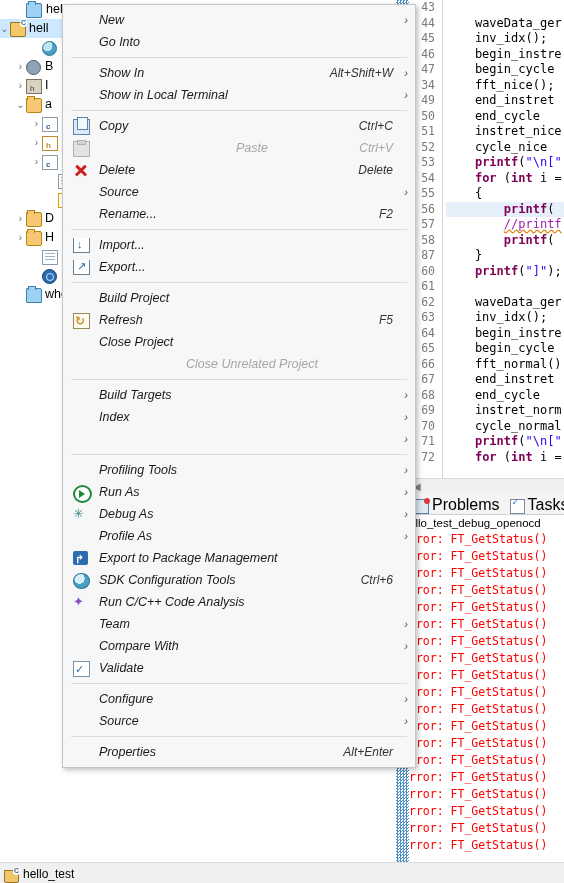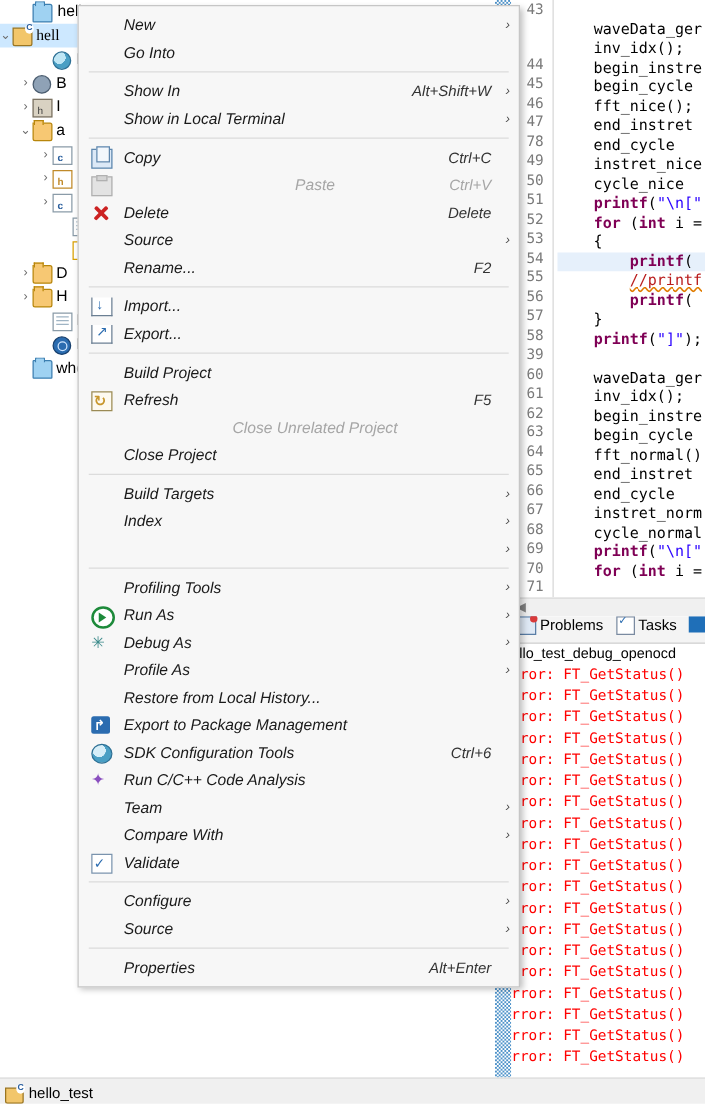--- a/index.html
+++ b/index.html
@@ -76,39 +76,39 @@
     position:absolute;left:0;top:0;width:30px;height:100%;
     background:#ffffff;color:#7a7a7a;text-align:right;
     font-family:"DejaVu Sans Mono","Liberation Mono",monospace;font-size:11.5px;
   }
   .gutter-sep{position:absolute;left:33px;top:0;width:1px;height:100%;background:#d8d8d8;}
   .code{position:absolute;left:37px;top:0;right:0;}
   .cl{height:15.5px;line-height:15.5px;white-space:pre;}
   .cl.hl{background:#e6f0fb;}
   .k{color:#7f0055;font-weight:bold;}
   .s{color:#2a00ff;}
-  .cm{color:#b91c1c;}
+  .cm{color:#a21caf;}
   .squig{text-decoration:underline wavy #e07b00;text-decoration-skip-ink:none;}
 
   #editor-hscroll{
     position:absolute;left:409px;top:478px;width:155px;height:15px;background:#f0f0f0;
     border-top:1px solid #d9d9d9;
   }
   #editor-hscroll .arr{position:absolute;left:4px;top:2px;color:#808080;font-size:10px;}
 
   
   #bottom{
     position:absolute;left:409px;top:493px;width:155px;height:369px;
     background:#ffffff;overflow:hidden;
   }
   #bottom-tabs{
     height:21px;background:#f4f4f4;border-bottom:1px solid #d0d0d0;
     display:flex;align-items:center;white-space:nowrap;
   }
-  .vtab{display:flex;align-items:flex-start;gap:3px;padding:0 5px;height:21px;font-size:12px;}
+  .vtab{display:flex;align-items:flex-end;gap:3px;padding:0 5px;height:21px;font-size:16px;}
   .vtab .tico{width:13px;height:13px;position:relative;display:inline-block;}
   .tico-prob{background:#dfe9f5;border:1px solid #5a7ea6;}
   .tico-prob:after{content:"";position:absolute;right:-2px;top:-2px;width:6px;height:6px;border-radius:50%;background:#d93a3a;}
   .tico-task{background:#fff;border:1px solid #7a8aa0;}
   .tico-task:after{content:"\2713";position:absolute;left:1px;top:-3px;font-size:9px;color:#2b6cb0;}
   .tico-con{background:#1f6fb8;}
   #console-title{
     height:17px;line-height:17px;font-size:11.5px;white-space:nowrap;
     font-family:"Liberation Sans","DejaVu Sans",sans-serif;
   }
@@ -189,21 +189,21 @@
           <span class="t-icon" style="left: 26px;">
             <span class="ic ic-folder-blue"></span>
           </span>
           <span class="t-label" style="left: 46px;">hello</span>
         </div>
         <div class="tree-row selected">
           <span class="twisty" style="left: -1px;">⌄</span>
           <span class="t-icon" style="left: 10px;">
             <span class="ic ic-proj"></span>
           </span>
-          <span class="t-label" style="left: 29px; font-family: Liberation Serif, serif;">hell</span>
+          <span class="t-label" style="left: 29px;">hell</span>
         </div>
         <div class="tree-row">
           <span class="t-icon" style="left: 42px;">
             <span class="ic ic-globe"></span>
           </span>
           <span class="t-label" style="left: 61px;">M</span>
         </div>
         <div class="tree-row">
           <span class="twisty" style="left: 15px;">›</span>
           <span class="t-icon" style="left: 26px;">
@@ -290,36 +290,36 @@
           </span>
           <span class="t-label" style="left: 45px;">whe</span>
         </div>
       </div>
   </div>
   <div id="explorer-scroll"></div>
 
   <div id="editor">
     <div class="gutter" id="gutter-host">
         <div class="cl" style="padding-right: 4px;">43</div>
-        <div class="cl" style="padding-right: 4px; margin-top: 28px;">44</div>
+        <div class="cl" style="padding-right: 4px;">44</div>
         <div class="cl" style="padding-right: 4px;">45</div>
         <div class="cl" style="padding-right: 4px;">46</div>
         <div class="cl" style="padding-right: 4px;">47</div>
-        <div class="cl" style="padding-right: 4px;">78</div>
+        <div class="cl" style="padding-right: 4px;">34</div>
         <div class="cl" style="padding-right: 4px;">49</div>
         <div class="cl" style="padding-right: 4px;">50</div>
         <div class="cl" style="padding-right: 4px;">51</div>
         <div class="cl" style="padding-right: 4px;">52</div>
         <div class="cl" style="padding-right: 4px;">53</div>
         <div class="cl" style="padding-right: 4px;">54</div>
         <div class="cl" style="padding-right: 4px;">55</div>
         <div class="cl" style="padding-right: 4px;">56</div>
         <div class="cl" style="padding-right: 4px;">57</div>
         <div class="cl" style="padding-right: 4px;">58</div>
-        <div class="cl" style="padding-right: 4px;">39</div>
+        <div class="cl" style="padding-right: 4px;">87</div>
         <div class="cl" style="padding-right: 4px;">60</div>
         <div class="cl" style="padding-right: 4px;">61</div>
         <div class="cl" style="padding-right: 4px;">62</div>
         <div class="cl" style="padding-right: 4px;">63</div>
         <div class="cl" style="padding-right: 4px;">64</div>
         <div class="cl" style="padding-right: 4px;">65</div>
         <div class="cl" style="padding-right: 4px;">66</div>
         <div class="cl" style="padding-right: 4px;">67</div>
         <div class="cl" style="padding-right: 4px;">68</div>
         <div class="cl" style="padding-right: 4px;">69</div>
@@ -421,32 +421,31 @@
       <div class="mi disabled"><span class="micon mi-paste"></span><span class="mlabel">Paste</span><span class="accel">Ctrl+V</span></div>
       <div class="mi"><span class="micon mi-delete"></span><span class="mlabel">Delete</span><span class="accel">Delete</span></div>
       <div class="mi"><span class="mlabel">Source</span><span class="arrow">›</span></div>
       <div class="mi"><span class="mlabel">Rename...</span><span class="accel">F2</span></div>
       <div class="msep"></div>
       <div class="mi"><span class="micon mi-import"></span><span class="mlabel">Import...</span></div>
       <div class="mi"><span class="micon mi-export"></span><span class="mlabel">Export...</span></div>
       <div class="msep"></div>
       <div class="mi"><span class="mlabel">Build Project</span></div>
       <div class="mi"><span class="micon mi-refresh"></span><span class="mlabel">Refresh</span><span class="accel">F5</span></div>
+      <div class="mi"><span class="mlabel">Close Project</span></div>
       <div class="mi disabled"><span class="mlabel">Close Unrelated Project</span></div>
-      <div class="mi"><span class="mlabel">Close Project</span></div>
       <div class="msep"></div>
       <div class="mi"><span class="mlabel">Build Targets</span><span class="arrow">›</span></div>
       <div class="mi"><span class="mlabel">Index</span><span class="arrow">›</span></div>
       <div class="mi"><span class="arrow">›</span></div>
       <div class="msep"></div>
       <div class="mi"><span class="mlabel">Profiling Tools</span><span class="arrow">›</span></div>
       <div class="mi"><span class="micon mi-run"></span><span class="mlabel">Run As</span><span class="arrow">›</span></div>
       <div class="mi"><span class="micon mi-debug"></span><span class="mlabel">Debug As</span><span class="arrow">›</span></div>
       <div class="mi"><span class="mlabel">Profile As</span><span class="arrow">›</span></div>
-      <div class="mi"><span class="mlabel">Restore from Local History...</span></div>
       <div class="mi"><span class="micon mi-pkg"></span><span class="mlabel">Export to Package Management</span></div>
       <div class="mi"><span class="micon mi-sdk"></span><span class="mlabel">SDK Configuration Tools</span><span class="accel">Ctrl+6</span></div>
       <div class="mi"><span class="micon mi-codean"></span><span class="mlabel">Run C/C++ Code Analysis</span></div>
       <div class="mi"><span class="mlabel">Team</span><span class="arrow">›</span></div>
       <div class="mi"><span class="mlabel">Compare With</span><span class="arrow">›</span></div>
       <div class="mi"><span class="micon mi-check"></span><span class="mlabel">Validate</span></div>
       <div class="msep"></div>
       <div class="mi"><span class="mlabel">Configure</span><span class="arrow">›</span></div>
       <div class="mi"><span class="mlabel">Source</span><span class="arrow">›</span></div>
       <div class="msep"></div>

